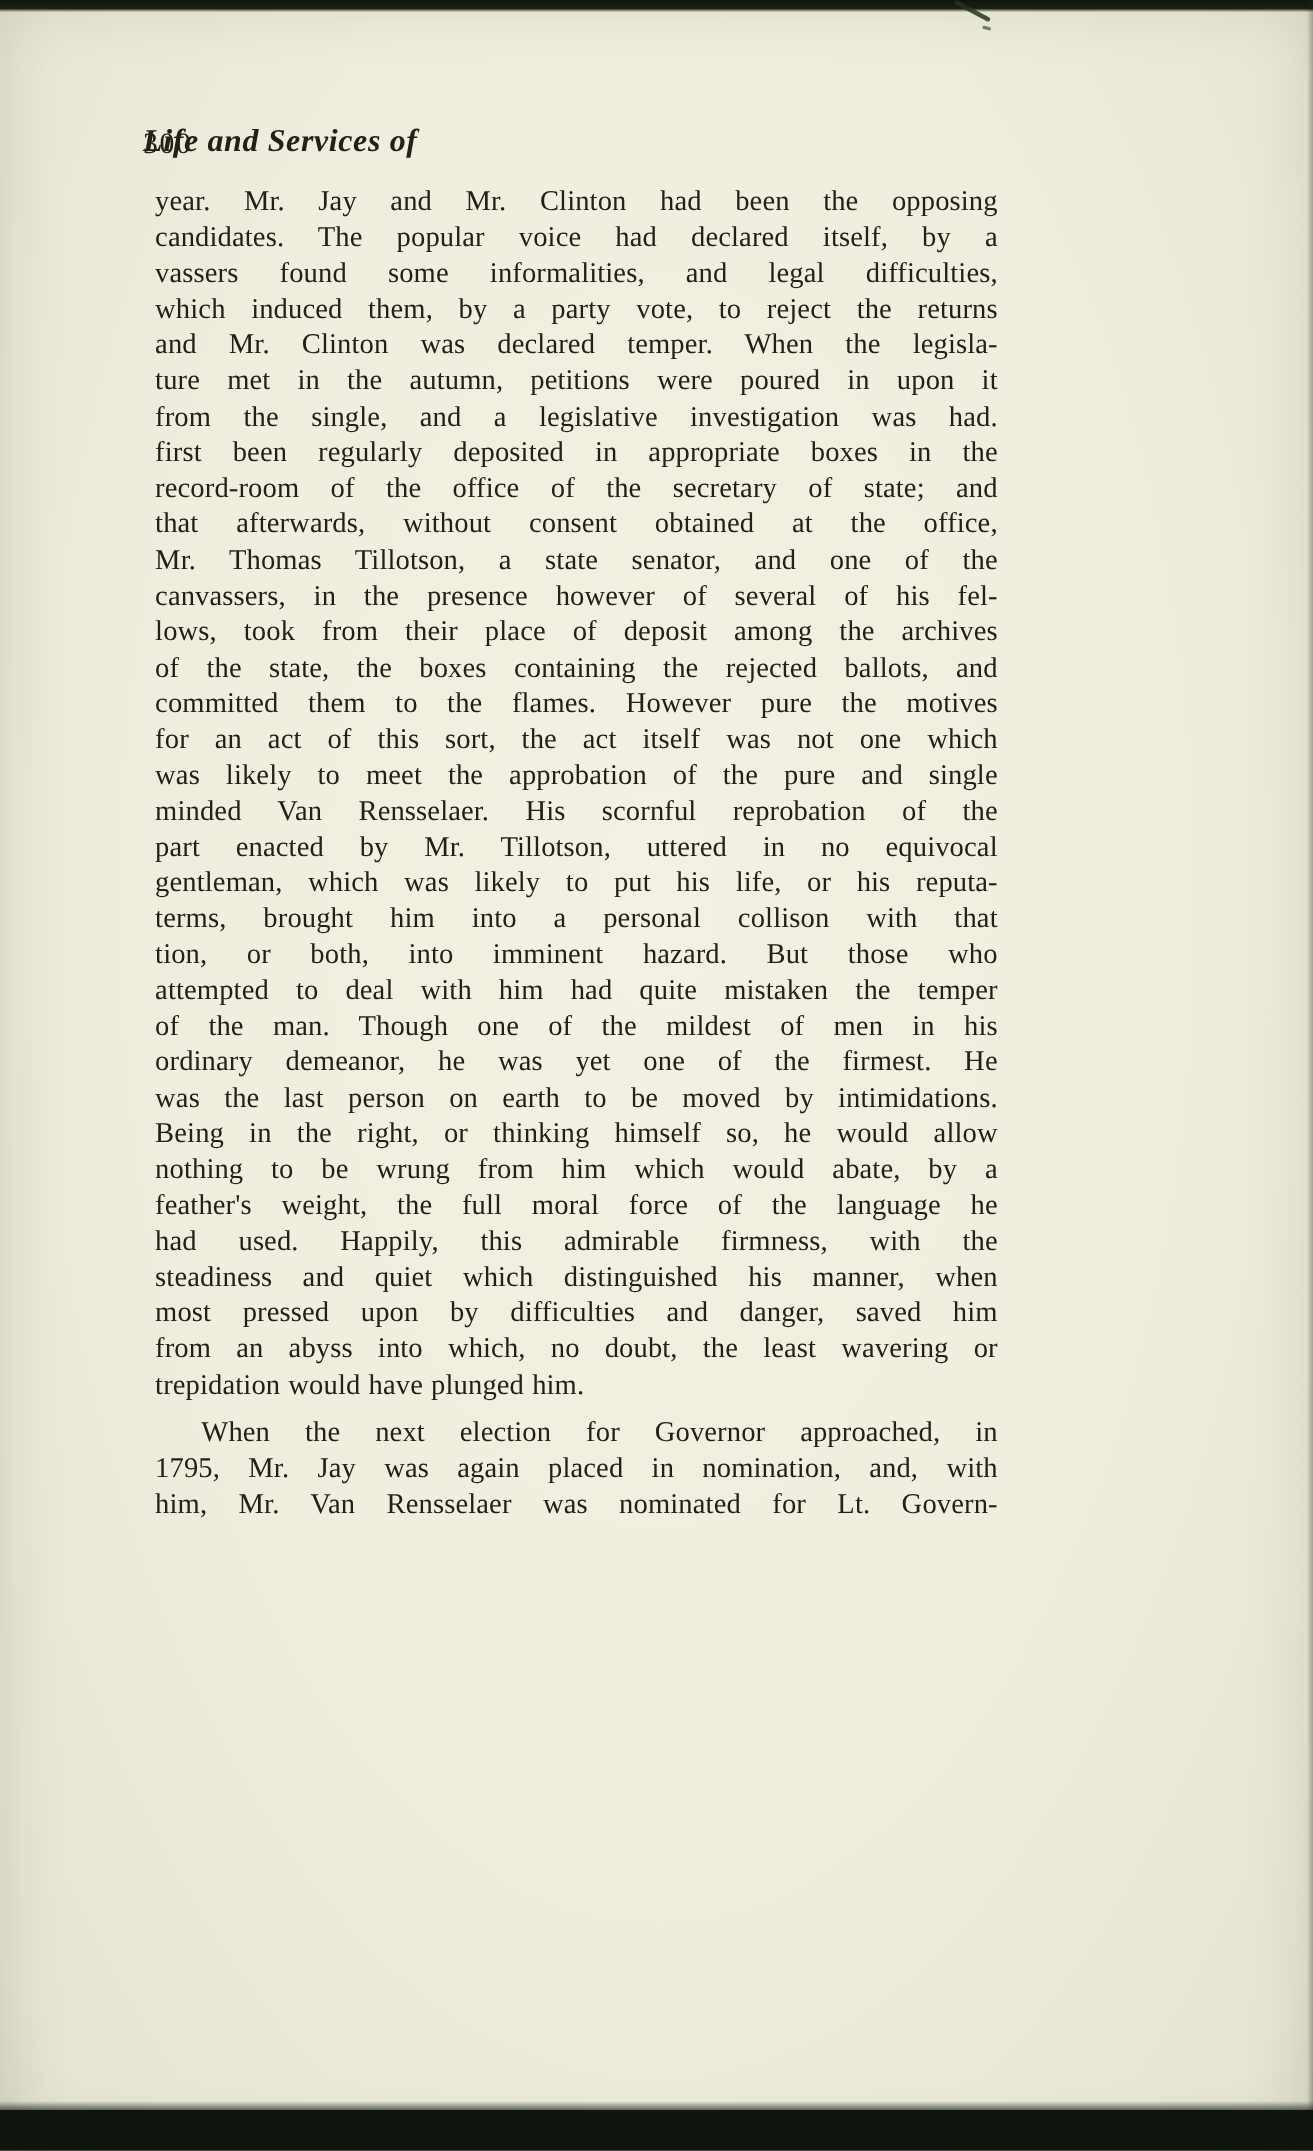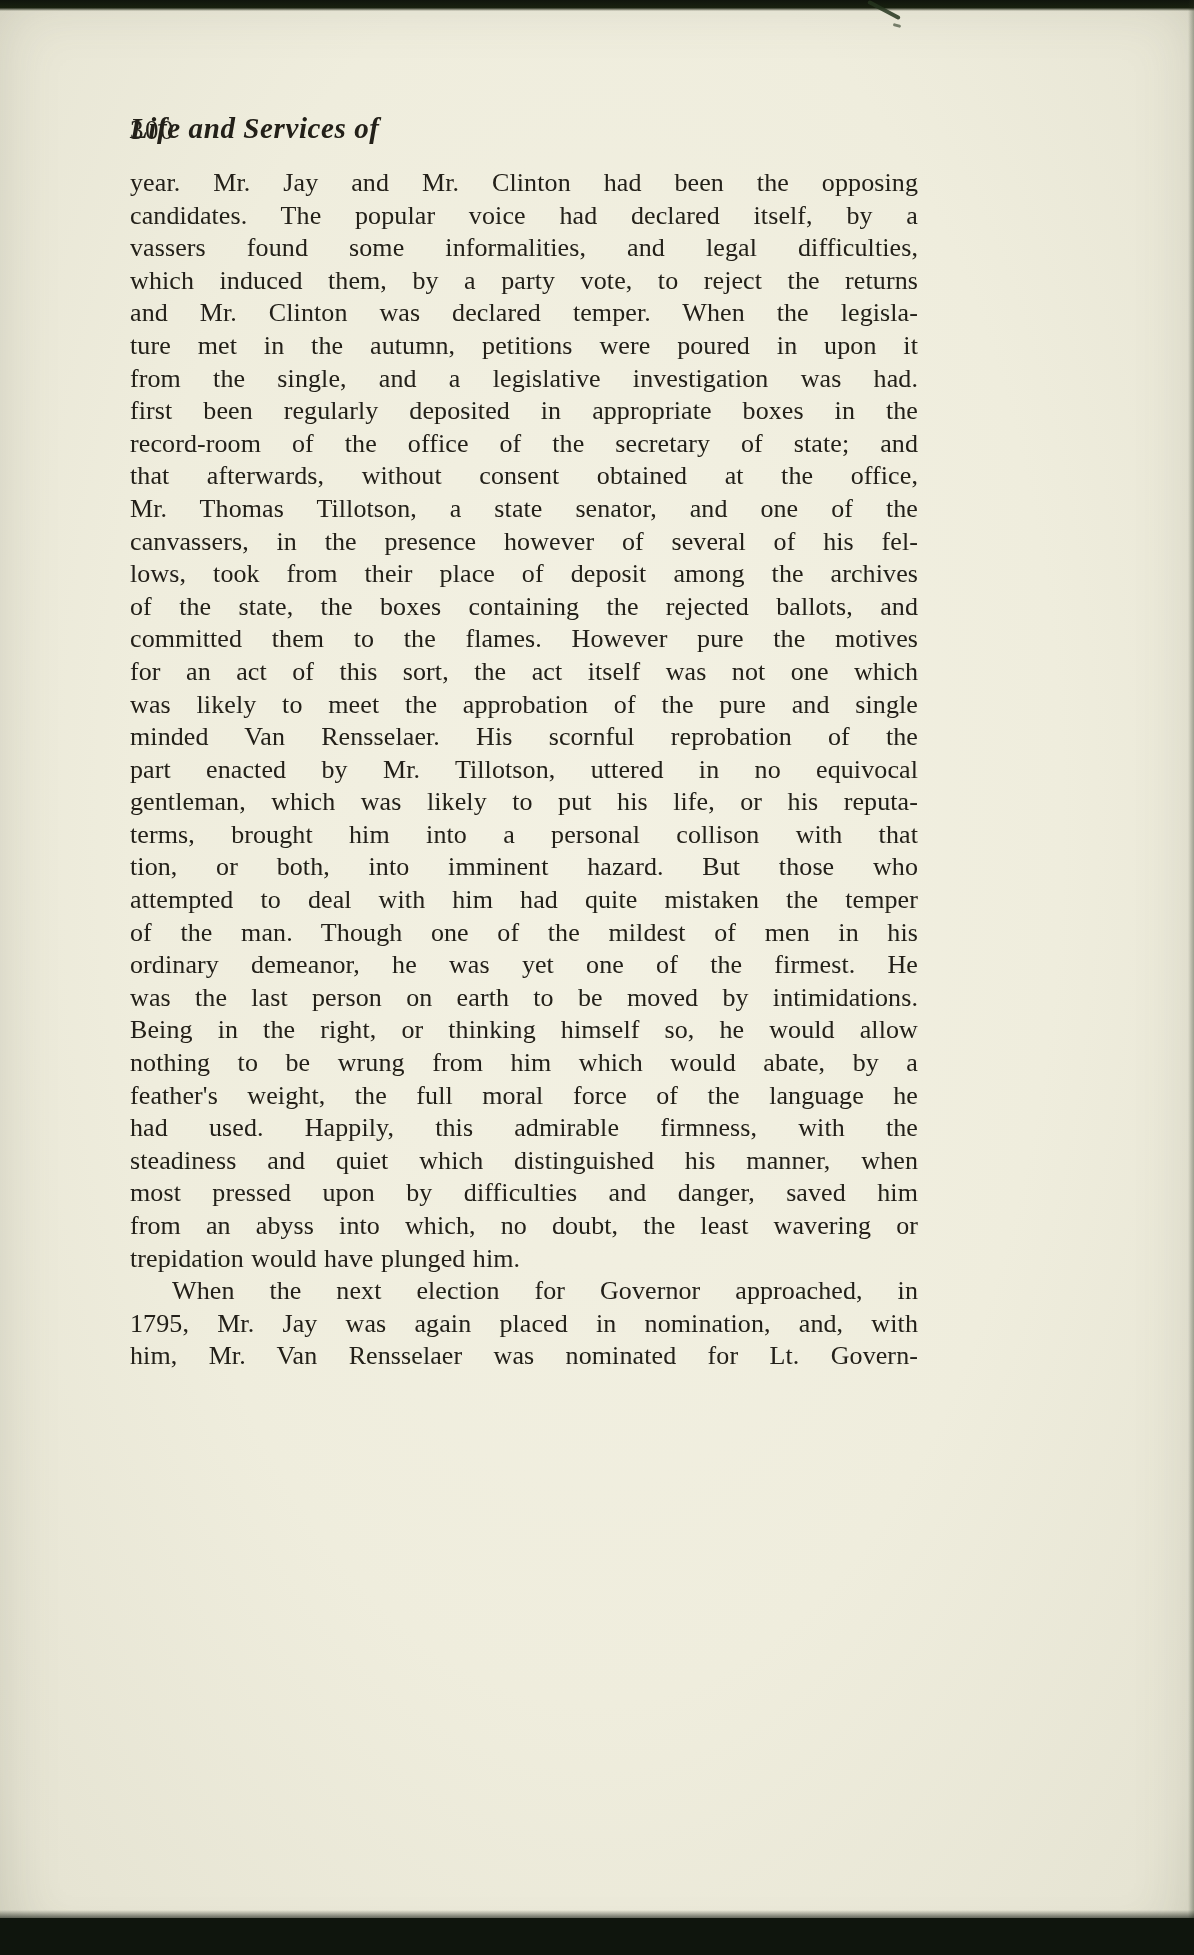--- a/index.html
+++ b/index.html
@@ -88,21 +88,21 @@
     position: absolute;
     left: 0; right: 0;
     top: 0;
     text-align: left;
     font-style: italic;
     font-weight: bold;
     font-size: 29px;
     letter-spacing: 0.6px;
   }
   .paragraph {
-    margin: 0;
+    margin: 11px;
   }
   .line {
     font-size: 26px;
     line-height: 32.6px;
     letter-spacing: 0.1px;
     word-spacing: 0.8px;
     text-align: justify;
     text-align-last: justify;
     white-space: normal;
   }

